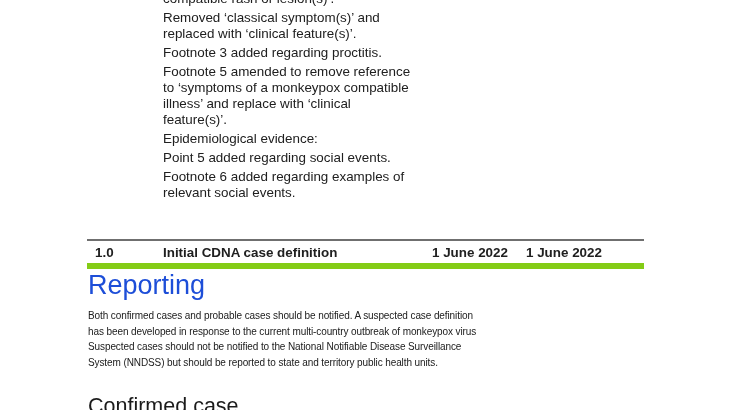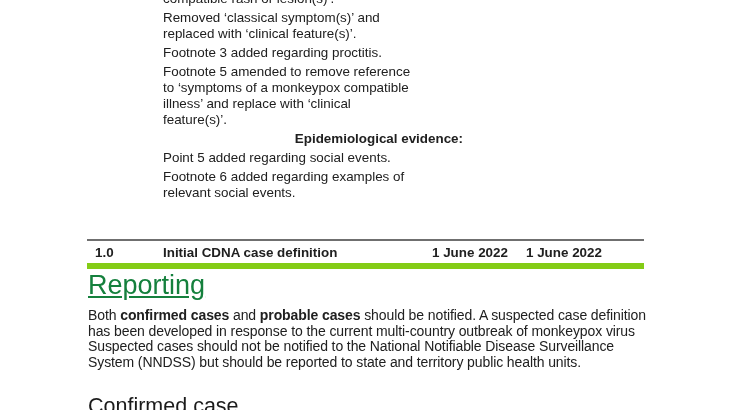--- a/index.html
+++ b/index.html
@@ -19,21 +19,21 @@
   
   .changelog {
     position: absolute;
     left: 163px; top: -9px;
     width: 300px;
     font-size: 13.4px;
     line-height: 16px;
   }
   .cl-p { margin: 0 0 3px 0; }
   .cl-line { display: block; white-space: nowrap; }
-  .bold { font-weight: bold; text-align: right; }
+  .bold { font-weight: normal; }
 
   
   .vrow {
     position: absolute;
     left: 87px; top: 239px;
     width: 557px; height: 22px;
     border-top: 2px solid #6f6f6f;
     border-bottom: 6px solid #84cc16;
     font-size: 13.4px;
     font-weight: bold;
@@ -43,29 +43,28 @@
   .cell-description { left: 76px; }
   .cell-date1       { left: 345px; }
   .cell-date2       { left: 439px; }
 
   
   .h-reporting {
     position: absolute;
     left: 88px; top: 270px;
     font-size: 27px;
     font-weight: 400;
-    color: #15803d;
+    color: #1d4ed8;
     white-space: nowrap;
-    text-decoration: underline;
   }
   .reporting-para {
     position: absolute;
     left: 88px; top: 308px;
     width: 600px;
-    font-size: 14px;
+    font-size: 10px;
     line-height: 15.7px;
     letter-spacing: -0.1px;
   }
   .rp-line { display: block; white-space: nowrap; }
 
   
   .h-confirmed {
     position: absolute;
     left: 88px; top: 394px;
     font-size: 21.5px;

